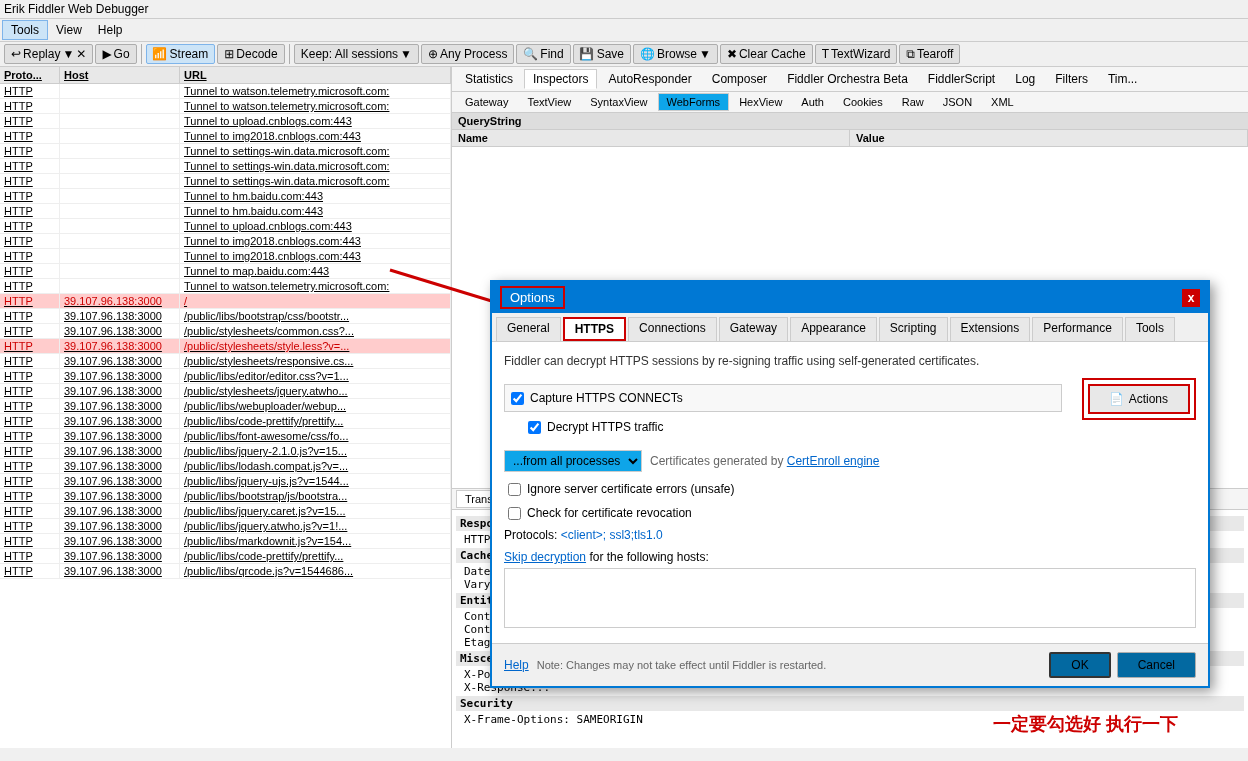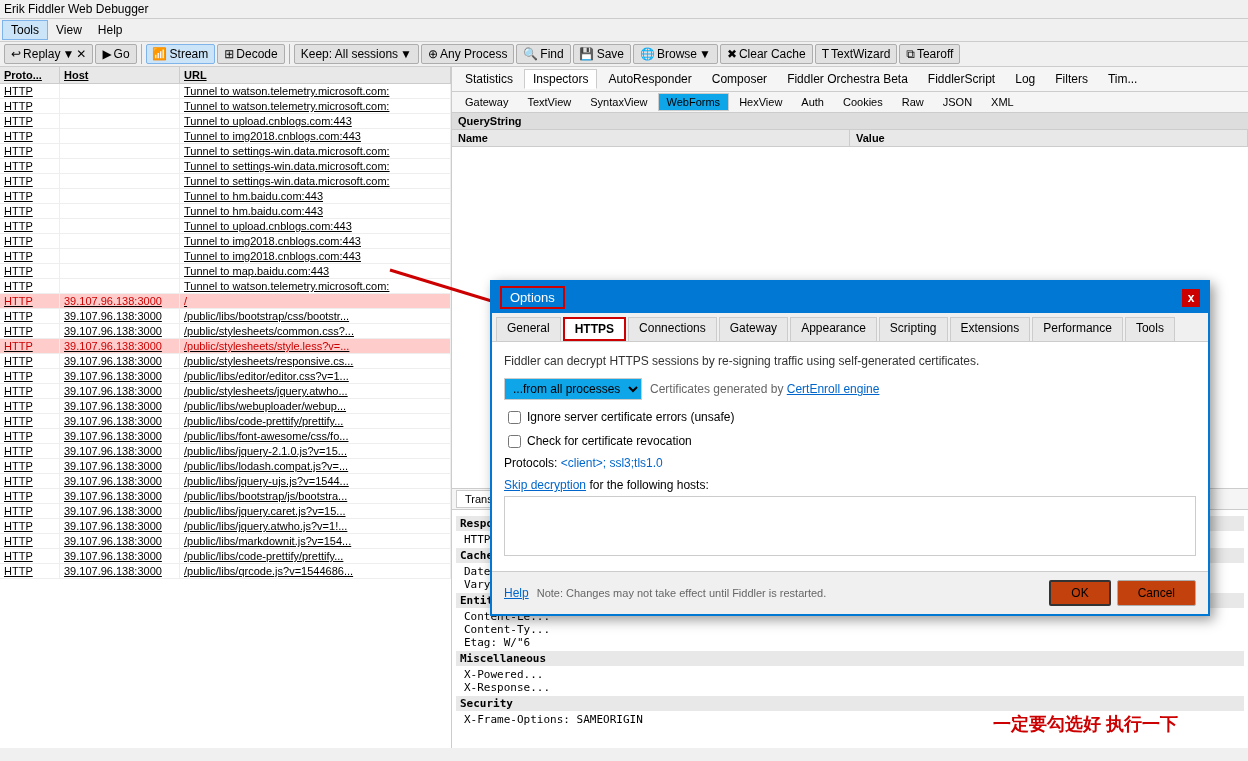--- a/index.html
+++ b/index.html
@@ -77,21 +77,21 @@
     .checkbox-row input[type=checkbox] { cursor: pointer; }
     .checkbox-row label { font-size: 12px; cursor: pointer; }
     .dropdown-row { display: flex; align-items: center; gap: 8px; margin: 8px 0; }
     .dropdown-row select { font-size: 12px; padding: 2px 4px; border: 1px solid #ccc; background: #0ea5e9; cursor: pointer; }
     .cert-info { font-size: 12px; color: #666; }
     .cert-link { color: #0066cc; text-decoration: underline; cursor: pointer; }
     .actions-btn { background: #e8e8e8; border: 2px solid #c00; padding: 6px 20px; font-size: 12px; cursor: pointer; display: flex; align-items: center; gap: 4px; }
     .dialog-footer { display: flex; justify-content: space-between; align-items: center; padding: 8px 12px; border-top: 1px solid #ccc; background: #f0f0f0; }
     .footer-note { font-size: 11px; color: #666; }
     .footer-help { color: #0066cc; text-decoration: underline; cursor: pointer; font-size: 12px; }
-    .footer-btn { padding: 4px 20px; font-size: 12px; background: #c2410c; border: 1px solid #adadad; cursor: pointer; border-radius: 2px; }
+    .footer-btn { padding: 4px 20px; font-size: 12px; background: #0369a1; border: 1px solid #adadad; cursor: pointer; border-radius: 2px; }
     .footer-btn.default { border: 2px solid #333; }
     .skip-section { margin-top: 8px; }
     .skip-link { color: #0066cc; text-decoration: underline; cursor: pointer; font-size: 12px; }
     .skip-textarea { width: 100%; height: 60px; border: 1px solid #ccc; font-size: 11px; resize: none; margin-top: 4px; }
     .protocols-row { font-size: 12px; margin: 6px 0; }
     .protocols-link { color: #0066cc; cursor: pointer; }
 
     
     .arrow-overlay { position: absolute; top: 0; left: 0; width: 1248px; height: 761px; pointer-events: none; z-index: 50; }
 
@@ -420,20 +420,38 @@
       <div class="dialog-tab">Gateway</div>
       <div class="dialog-tab">Appearance</div>
       <div class="dialog-tab">Scripting</div>
       <div class="dialog-tab">Extensions</div>
       <div class="dialog-tab">Performance</div>
       <div class="dialog-tab">Tools</div>
     </div>
     <div class="dialog-content">
       <p class="dialog-desc">Fiddler can decrypt HTTPS sessions by re-signing traffic using self-generated certificates.</p>
 
+      <div style="display:flex; justify-content: space-between; align-items: flex-start;">
+        <div style="flex:1;">
+          <div class="checkbox-row boxed">
+            <input type="checkbox" id="capture-https" checked="" style="">
+            <label for="capture-https">Capture HTTPS CONNECTs</label>
+          </div>
+          <div class="checkbox-row" style="margin-left:20px;">
+            <input type="checkbox" id="decrypt-https" checked="" style="">
+            <label for="decrypt-https">Decrypt HTTPS traffic</label>
+          </div>
+        </div>
+        <div style="margin-left:20px; border: 2px solid #cc0000; padding: 4px;">
+          <button class="actions-btn">
+            <span>📄</span>
+            <span>Actions</span>
+          </button>
+        </div>
+      </div>
 
       <div class="dropdown-row">
         <select>
           <option>...from all processes</option>
         </select>
         <span class="cert-info">
           <span>Certificates generated by</span>
           <span class="cert-link">CertEnroll engine</span>
         </span>
       </div>

